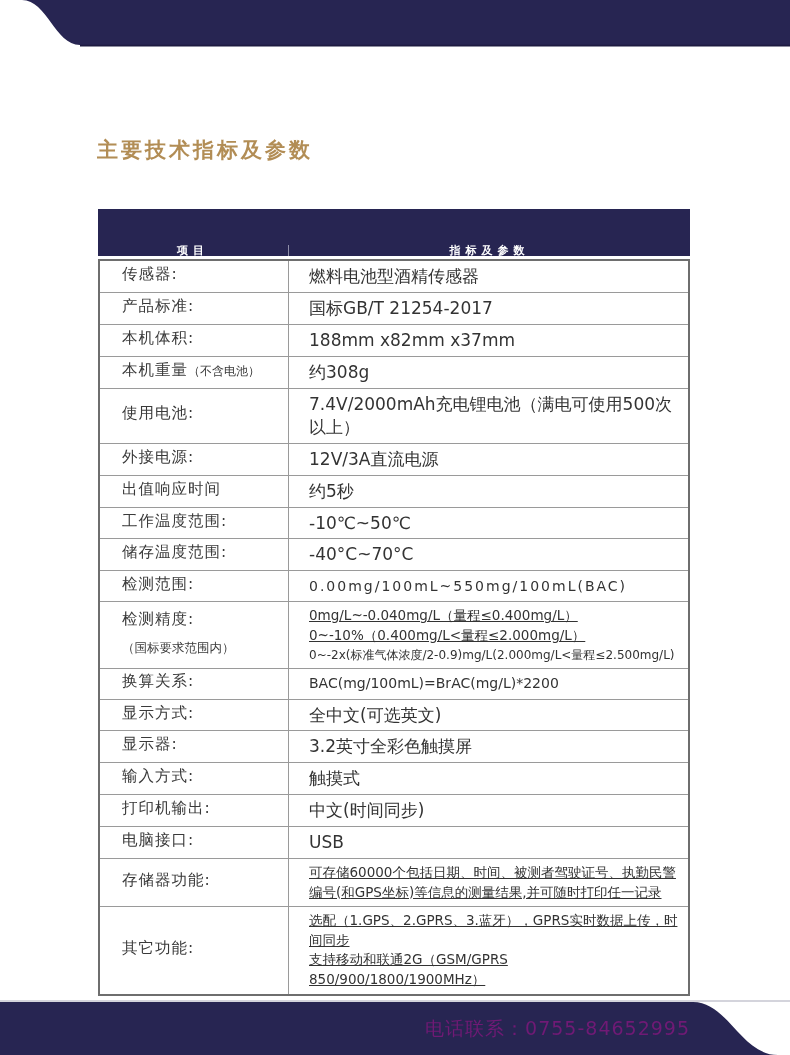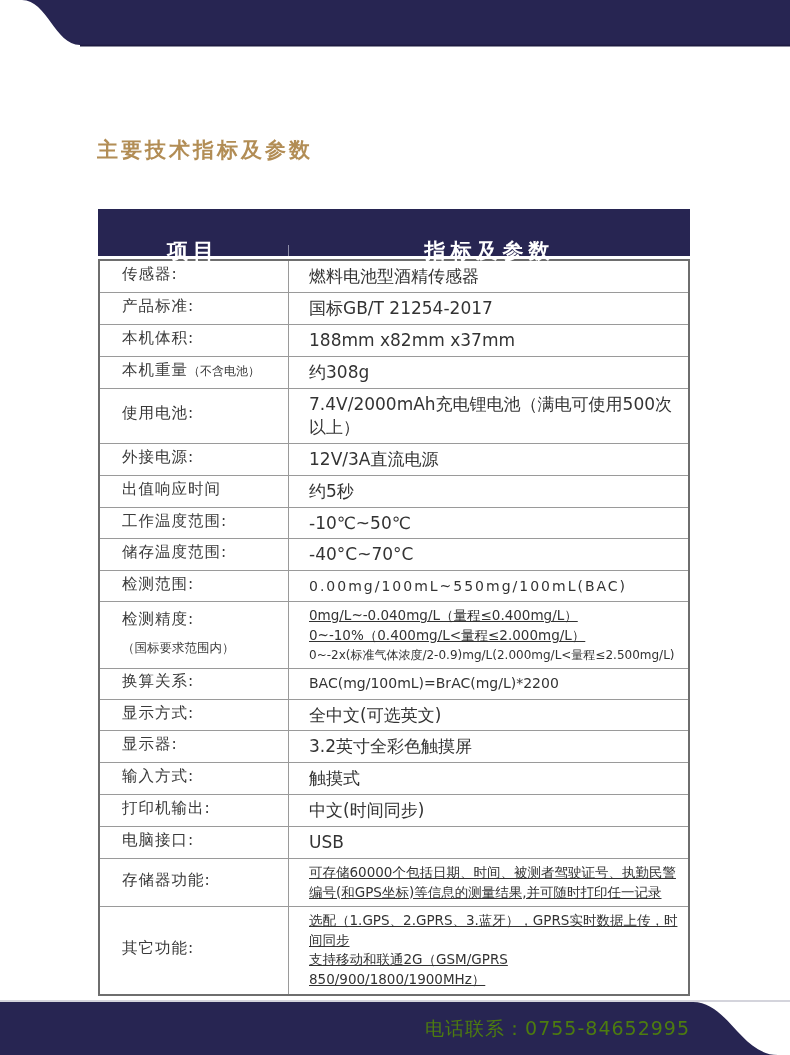--- a/index.html
+++ b/index.html
@@ -36,21 +36,21 @@
   .spec-header {
     display: flex;
     height: 47px;
     background: #272552;
     color: #ffffff;
   }
   .spec-header .hcell {
     display: flex;
     align-items: center;
     justify-content: center;
-    font-size: 21px;
+    font-size: 11px;
     font-weight: bold;
     letter-spacing: 5px;
     margin-top: 36px;
   }
   .spec-header .hcell.c1 { width: 191px; border-right: 1px solid #8e8ea8; }
   .spec-header .hcell.c2 { flex: 1; }
   .spec-body {
     margin-top: 3px;
     border: 2px solid #6e6e6e;
     background: #ffffff;
@@ -88,21 +88,21 @@
   .vline.md { font-size: 17px; }
   .vline.sm { font-size: 13.5px; line-height: 1.45; text-decoration: underline; }
   .vline.xs { font-size: 12px; line-height: 1.5; }
   .vline.spaced { letter-spacing: 2px; }
   
   .footer-line { position: absolute; bottom: 53px; left: 0; width: 790px; height: 2px; background: #d4d4dc; }
   .footer-phone {
     position: absolute;
     right: 100px;
     bottom: 13px;
-    color: #4d7c0f;
+    color: #701a75;
     font-size: 19px;
     letter-spacing: 1px;
   }
 </style>
 </head>
 <body>
 
 <div class="page">
 
   <svg class="band-top" viewBox="0 0 790 50" xmlns="http://www.w3.org/2000/svg" aria-hidden="true">

